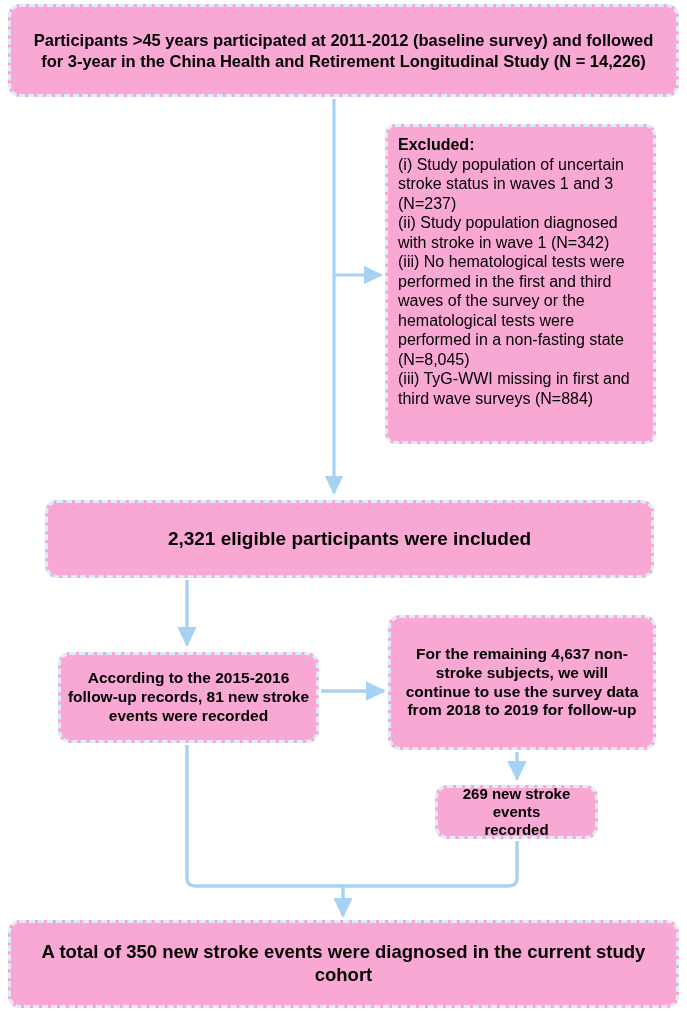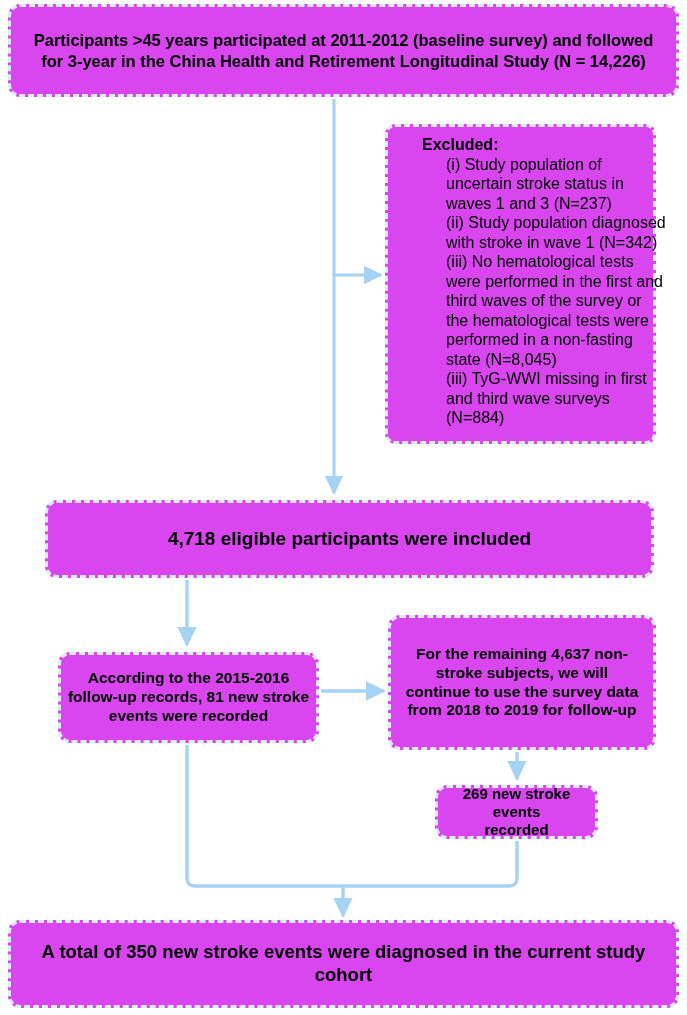--- a/index.html
+++ b/index.html
@@ -17,35 +17,35 @@
   #flowchart {
     position: absolute;
     left: 0;
     top: 0;
     width: 687px;
     height: 1015px;
   }
   .node-box {
     position: absolute;
     box-sizing: border-box;
-    background: #d946ef;
+    background: #f9a8d4;
     border: 3px dashed #dcecfb;
     border-radius: 12px;
     display: flex;
     align-items: center;
     justify-content: center;
     color: #000000;
     line-height: 1.22;
   }
   .node-text {
     display: block;
     white-space: pre-line;
   }
   .center-text { text-align: center; }
-  .left-text  { text-align: left; width: 100%; margin-left: 24px; }
+  .left-text  { text-align: left; width: 100%; }
 
   
   #box-baseline {
     left: 8px; top: 4px; width: 671px; height: 93px;
     font-size: 16.5px; font-weight: bold;
     padding: 0 12px;
   }
   #box-excluded {
     left: 385px; top: 124px; width: 271px; height: 320px;
     font-size: 16px; font-weight: normal;
@@ -117,21 +117,21 @@
   <span class="left-text">
     <span class="node-title">Excluded:</span>
     <span class="node-text left-text">(i) Study population of uncertain stroke status in waves 1 and 3 (N=237)
 (ii) Study population diagnosed with stroke in wave 1 (N=342)
 (iii) No hematological tests were performed in the first and third waves of the survey or the hematological tests were performed in a non-fasting state (N=8,045)
 (iii) TyG-WWI missing in first and third wave surveys (N=884)</span>
   </span>
 </div>
 
 <div class="node-box" id="box-eligible">
-  <span class="node-text center-text">4,718 eligible participants were included</span>
+  <span class="node-text center-text">2,321 eligible participants were included</span>
 </div>
 
 <div class="node-box" id="box-followup2015">
   <span class="node-text center-text">According to the 2015-2016 follow-up records, 81 new stroke events were recorded</span>
 </div>
 
 <div class="node-box" id="box-remaining">
   <span class="node-text center-text">For the remaining 4,637 non-stroke subjects, we will continue to use the survey data from 2018 to 2019 for follow-up</span>
 </div>
 

